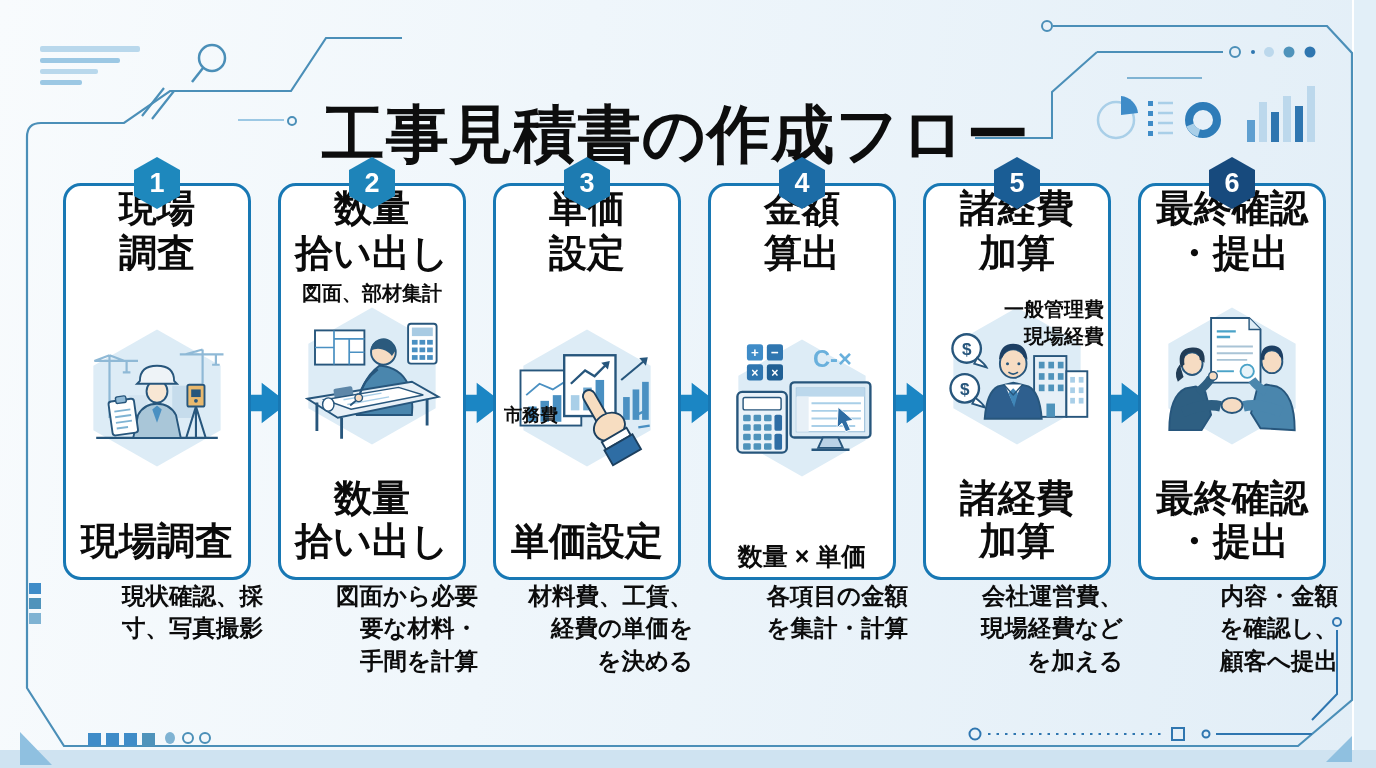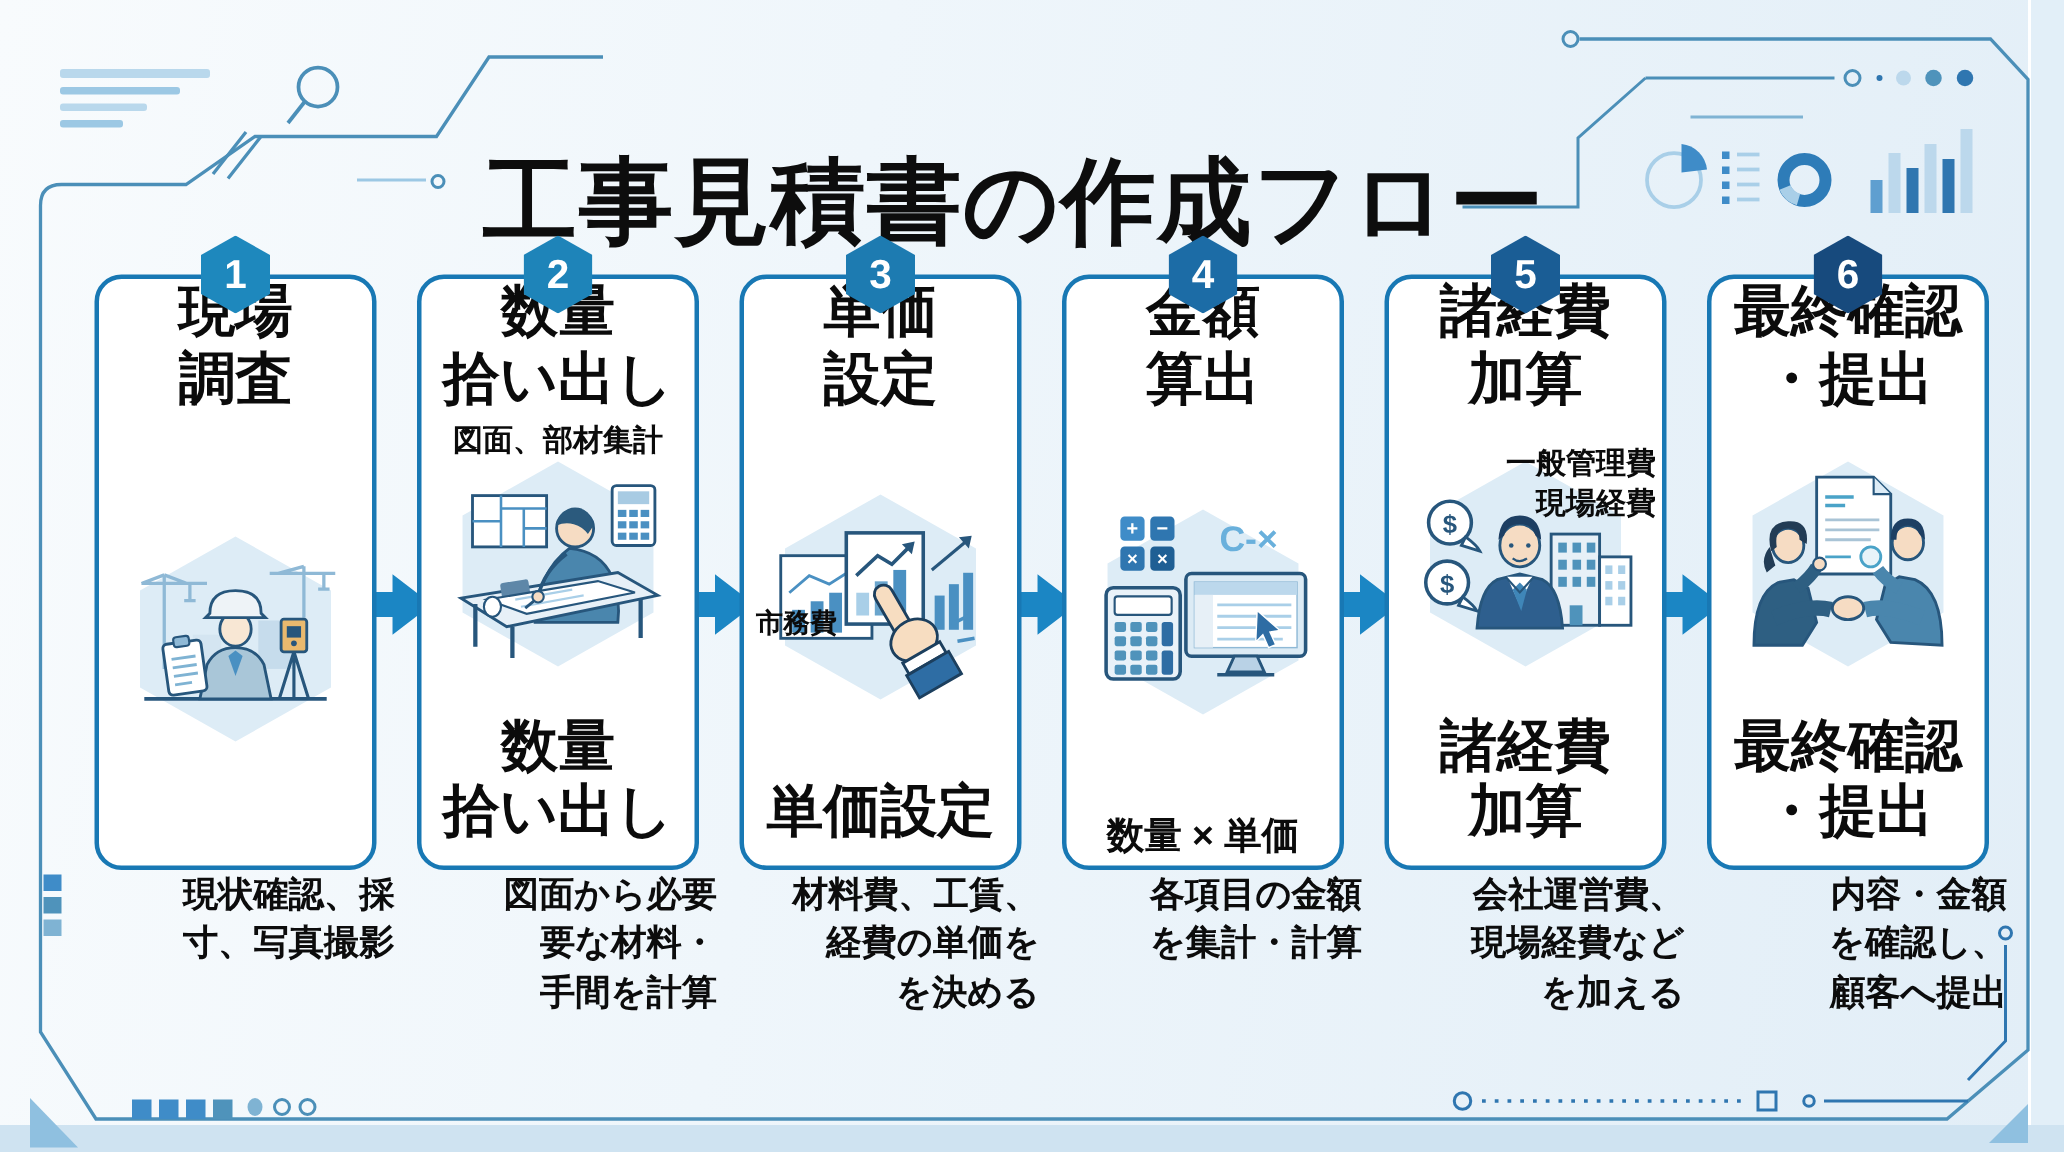--- a/index.html
+++ b/index.html
@@ -162,20 +162,21 @@
               <path d="M36,88 h17 M36,94 h17 M36,100 h17 M36,106 h12" stroke="#7fb3d3" stroke-width="2"></path>
             </g>
             <g>
               <path d="M121,84 L111,116 M121,84 L131,116 M121,88 V116" stroke="#27567c" stroke-width="2.2" fill="none"></path>
               <rect x="112" y="61" width="18" height="23" rx="2" fill="#e9b96e" stroke="#27567c" stroke-width="2"></rect>
               <rect x="116" y="66" width="10" height="8" fill="#27567c"></rect>
               <circle cx="121" cy="78" r="2" fill="#27567c"></circle>
             </g>
           </svg>
         </div>
+        <div class="card-label">現場調査</div>
       </div>
       <div class="desc">現状確認、採
 寸、写真撮影</div>
     </div>
 
     <div class="gap">
         <div class="flow-arrow" style="background: rgb(27, 134, 196);"></div>
       </div>
 
     <div class="col">

